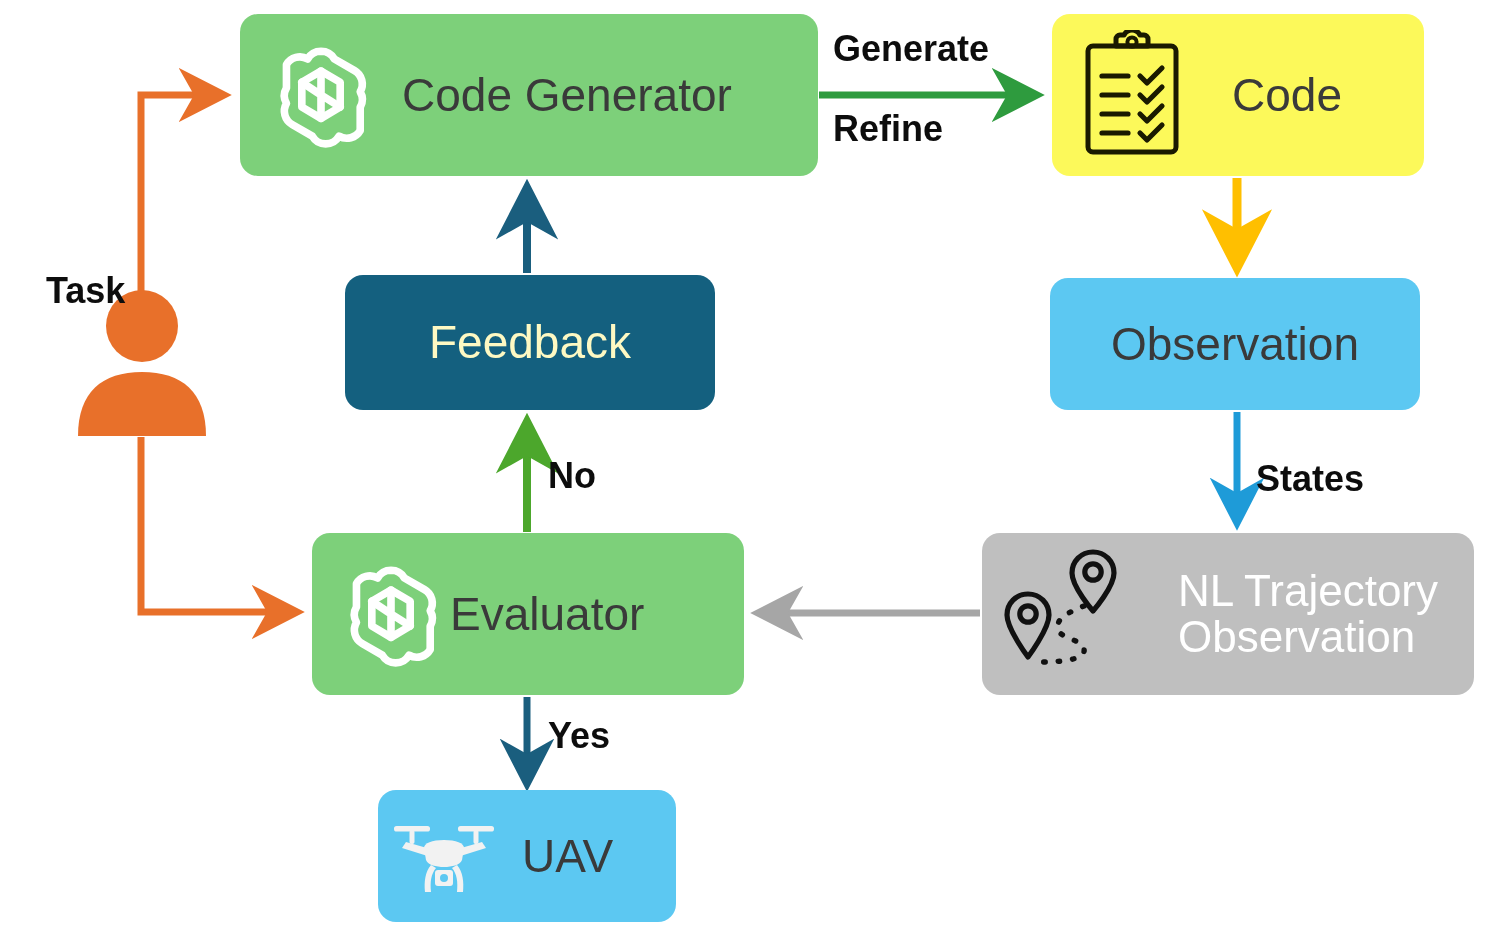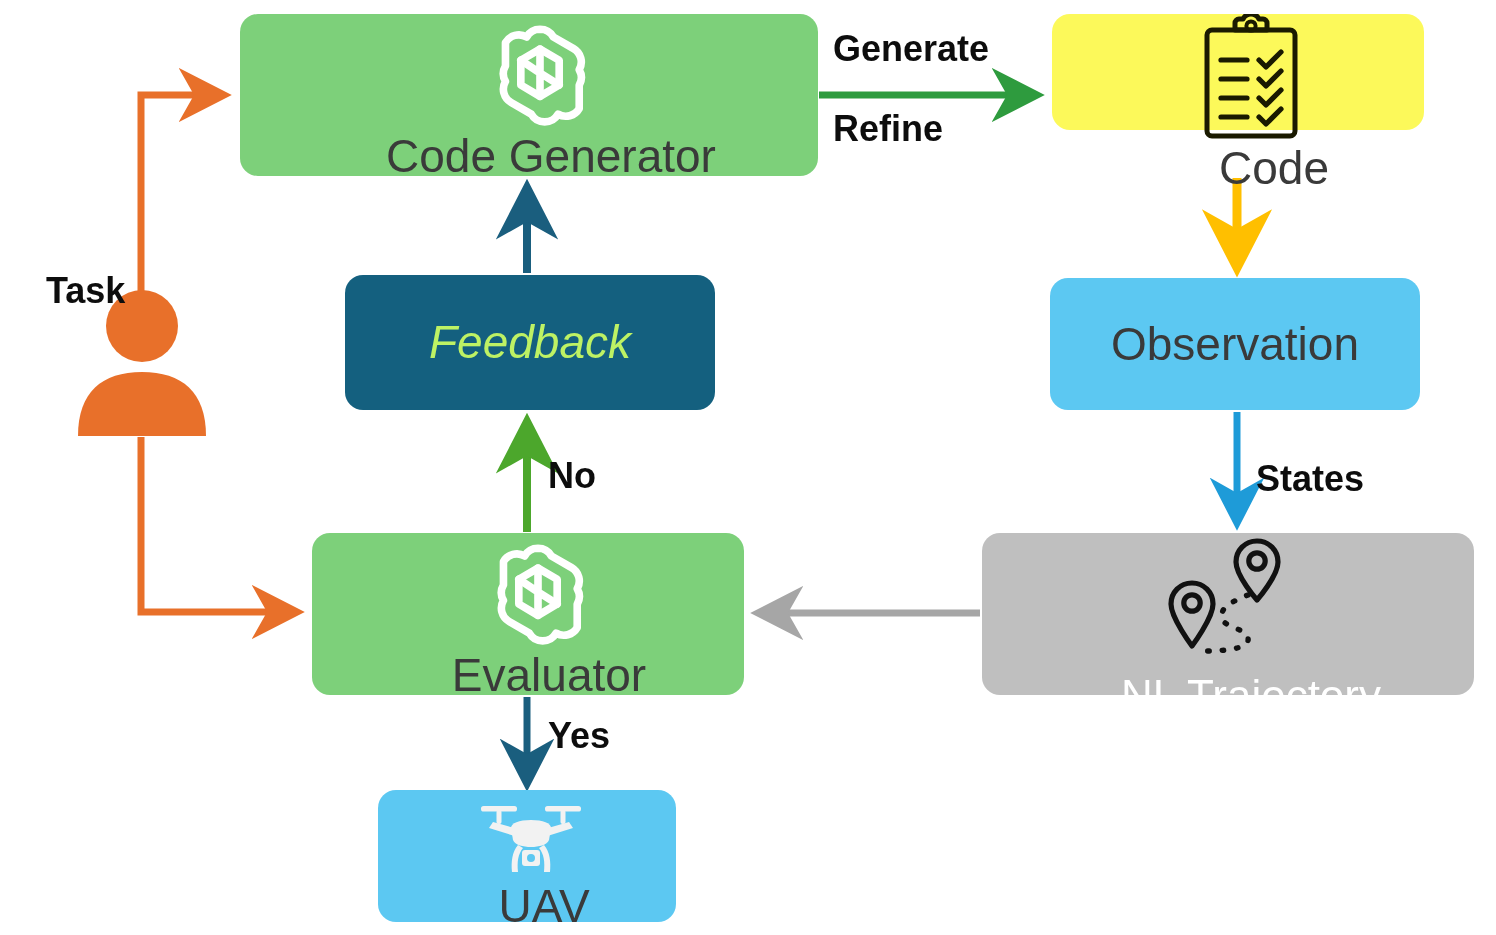--- a/index.html
+++ b/index.html
@@ -16,78 +16,77 @@
     height: 935px;
     background: #ffffff;
     overflow: hidden;
   }
   .node {
     position: absolute;
     border-radius: 18px;
     display: flex;
     align-items: center;
     box-sizing: border-box;
-    flex-direction: column;
   }
   .node-label {
     font-size: 46px;
     line-height: 1.06;
     white-space: pre-line;
   }
 
   
   #node-code-generator {
     left: 240px; top: 14px; width: 578px; height: 162px;
     background: #7DD07A;
     padding-left: 22px;
   }
   #node-code-generator .node-label { color: #3A3A3A; margin-left: 22px; }
 
   #node-code {
-    left: 1052px; top: 14px; width: 372px; height: 116px;
+    left: 1052px; top: 14px; width: 372px; height: 162px;
     background: #FCF95A;
     padding-left: 26px;
     text-align: center;
   }
   #node-code .node-label { color: #3A3A3A; margin-left: 46px; }
 
   #node-feedback {
     left: 345px; top: 275px; width: 370px; height: 135px;
     background: #14607F;
     justify-content: center;
   }
-  #node-feedback .node-label { color: #bef264; font-style: italic; }
+  #node-feedback .node-label { color: #fef9c3; }
 
   #node-simulation {
     left: 1050px; top: 278px; width: 370px; height: 132px;
     background: #5CC8F2;
     justify-content: center;
   }
   #node-simulation .node-label { color: #3A3A3A; }
 
   #node-evaluator {
     left: 312px; top: 533px; width: 432px; height: 162px;
     background: #7DD07A;
     padding-left: 20px;
   }
-  #node-evaluator .node-label { color: #3A3A3A; margin-left: 22px; }
+  #node-evaluator .node-label { color: #3A3A3A; }
 
   #node-nl-trajectory {
     left: 982px; top: 533px; width: 492px; height: 162px;
     background: #BFBFBF;
     padding-left: 14px;
   }
   #node-nl-trajectory .node-label {
     color: #FFFFFF; margin-left: 32px; font-size: 44px; line-height: 1.05;
   }
 
   #node-uav {
     left: 378px; top: 790px; width: 298px; height: 132px;
     background: #5CC8F2;
-    padding-left: 8px;
+    padding-left: 14px;
   }
   #node-uav .node-label { color: #3A3A3A; margin-left: 26px; }
 
   
   .icon { flex: 0 0 auto; display: block; }
 
   
   #person-icon {
     position: absolute;
     left: 72px; top: 288px;

